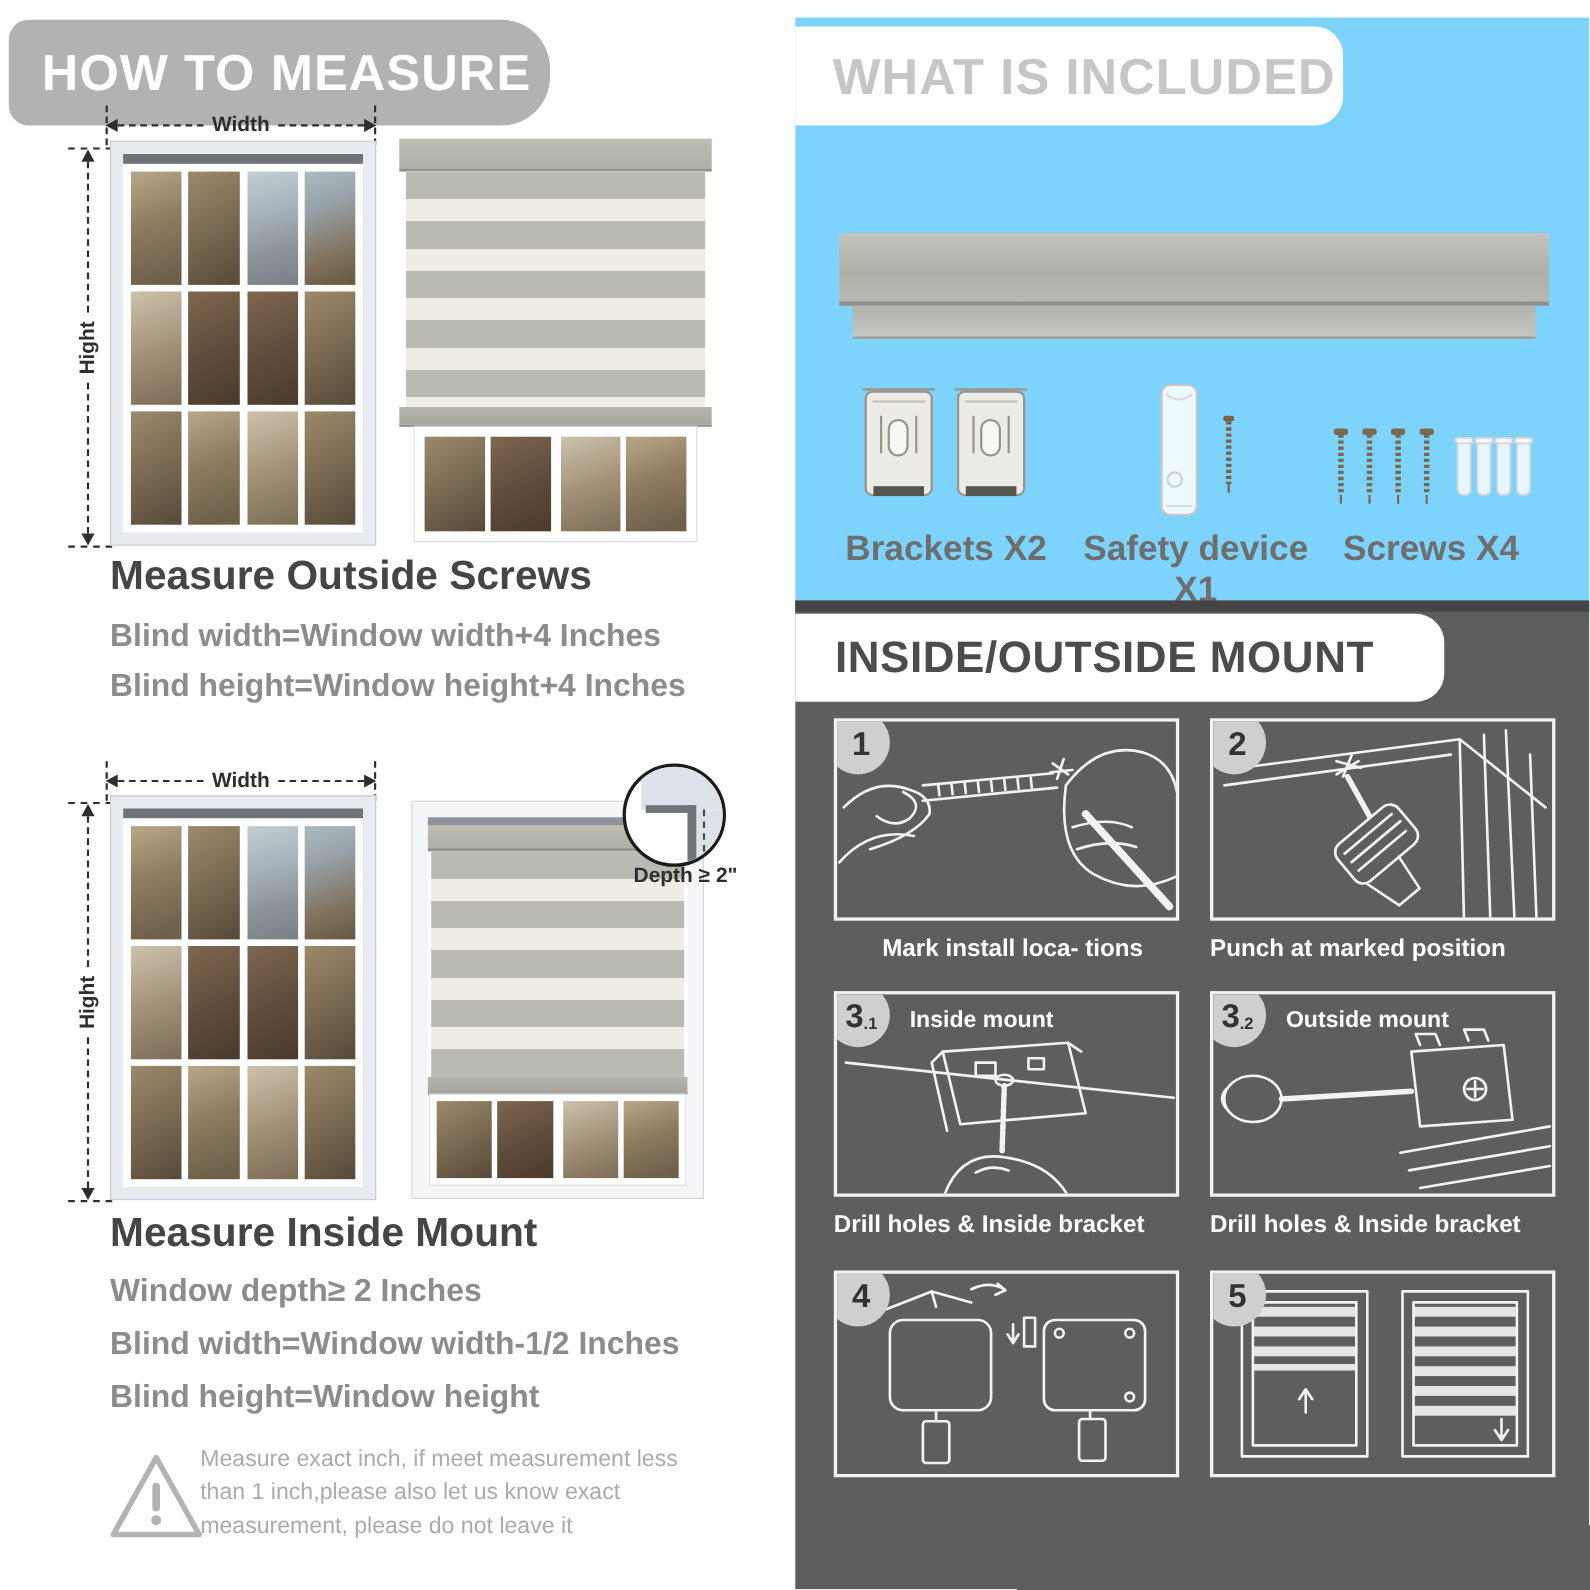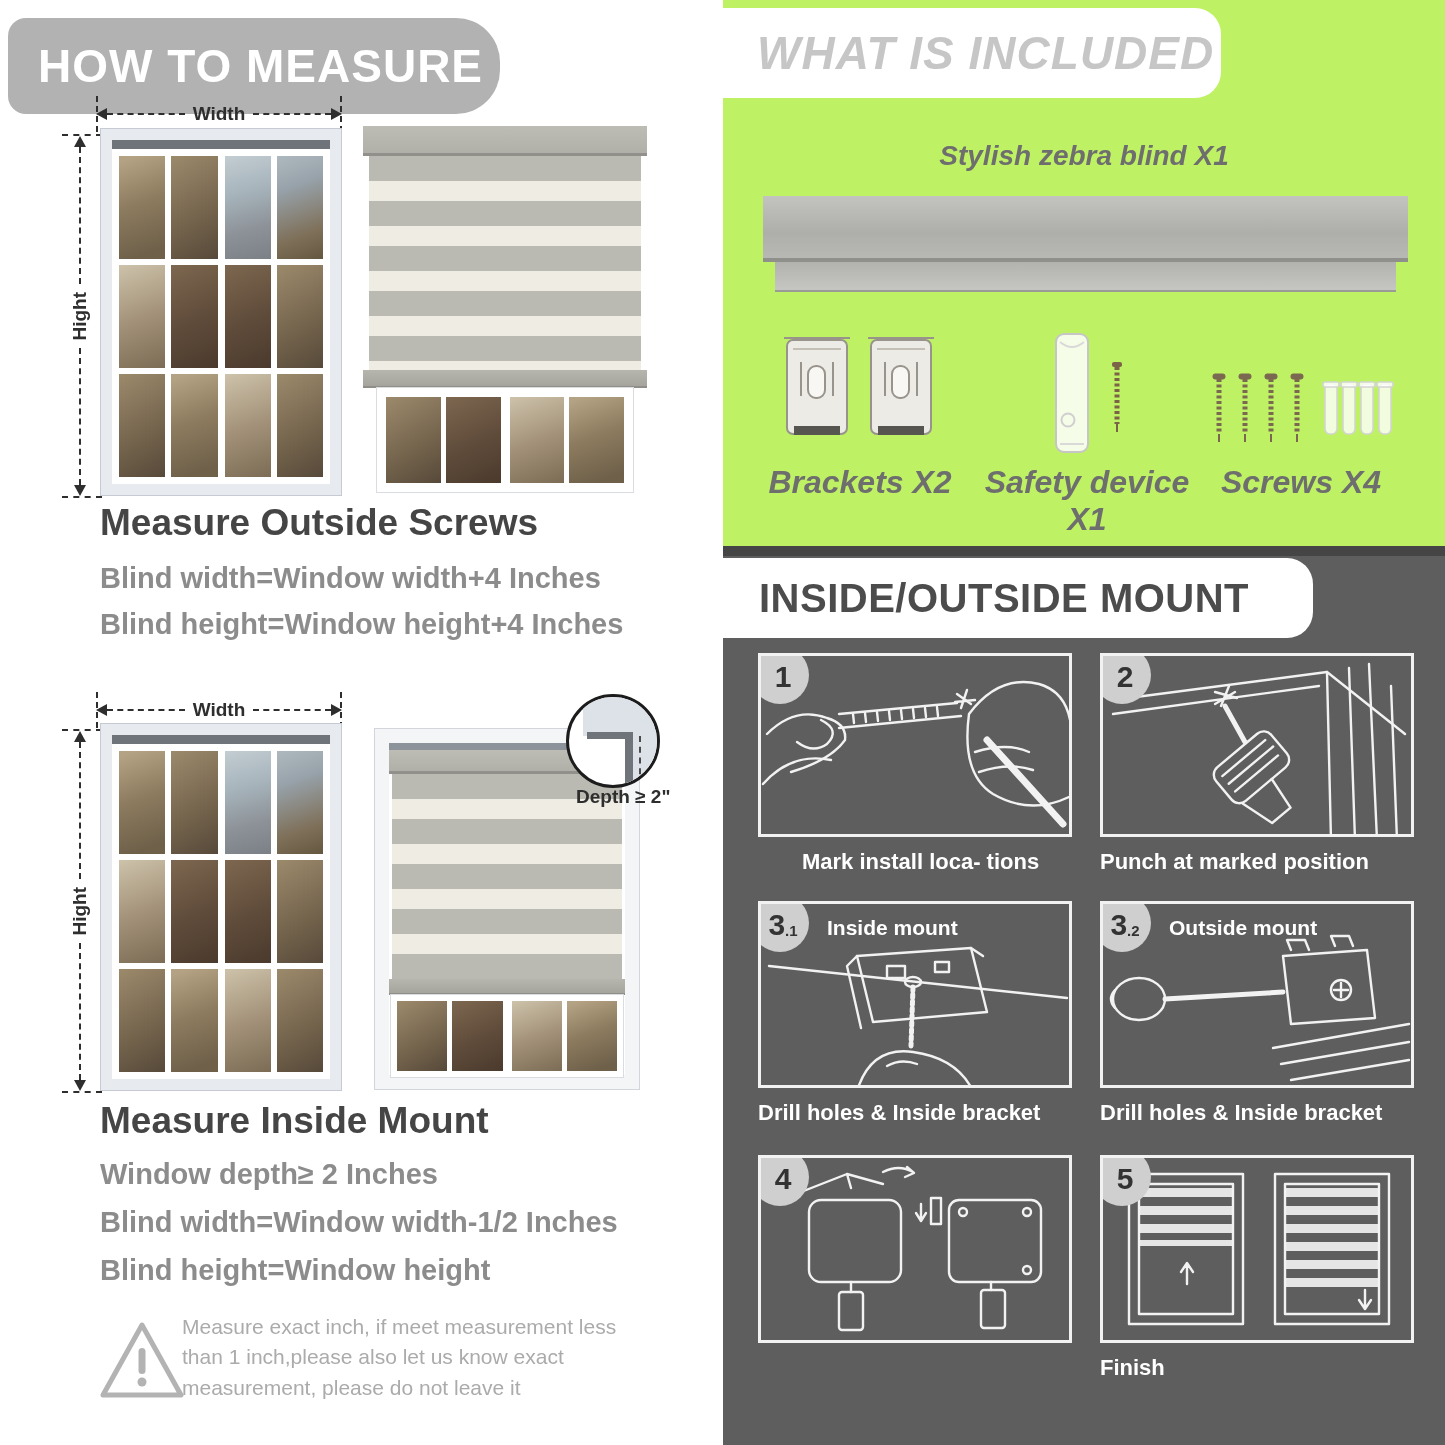--- a/index.html
+++ b/index.html
@@ -58,21 +58,21 @@
   .mag .mw1{position:absolute;top:0;left:16%;width:84%;height:44%;background:#dde2e9;}
   .mag .mw2{position:absolute;top:44%;left:66%;width:34%;height:56%;background:#dde2e9;}
   .mag .mf1{position:absolute;top:40%;left:20%;width:52%;height:8%;background:#6f737a;}
   .mag .mf2{position:absolute;top:40%;left:64%;width:9%;height:60%;background:#6f737a;}
   .mag .md{position:absolute;top:44%;left:80%;height:56%;width:0;border-left:2px dashed #4a4a4a;}
   .depth-lbl{font-size:19px;font-weight:bold;color:#2e2e2e;white-space:nowrap;}
 
   .warn-text{font-size:21px;color:#ababab;line-height:1.45;margin:0;width:452px;}
 
   
-  .panel-light{left:723px;top:0;width:722px;height:546px;background:#bef264;font-style:italic;}
+  .panel-light{left:723px;top:16px;width:722px;height:546px;background:#7dd3fc;}
   .hdr-right{position:absolute;left:0;top:8px;width:498px;height:90px;background:#ffffff;
              border-radius:0 26px 26px 0;display:flex;align-items:center;}
   .hdr-right span{color:#c6c6c6;font-size:46px;font-weight:bold;letter-spacing:1px;padding-left:34px;}
   .blind-lbl{position:absolute;left:0;top:140px;width:100%;text-align:center;
              font-size:28px;font-weight:bold;color:#6e6e6e;}
   .headrail-main{position:absolute;left:40px;top:196px;width:645px;height:66px;
                  background:linear-gradient(180deg,#c3c3c0,#aeaeab 55%,#b9b9b6);box-shadow:inset 0 -4px 0 #8f8f8c;}
   .headrail-lip{position:absolute;left:52px;top:262px;width:621px;height:30px;
                 background:linear-gradient(180deg,#b2b2af,#c7c7c4);box-shadow:inset 0 -2px 0 #9a9a97;}
   .part-lbl{position:absolute;top:464px;font-size:32px;font-weight:bold;color:#6e6e6e;text-align:center;}
@@ -251,21 +251,20 @@
     <p class="abs warn-text" style="left:182px;top:1312px;">Measure exact inch, if meet measurement less than 1 inch,please also let us know exact measurement, please do not leave it</p>
 
   </section>
 
   <section class="abs panel-light">
 
     <div class="hdr-right">
       <span>WHAT IS INCLUDED</span>
     </div>
 
-    <div class="blind-lbl">Stylish zebra blind X1</div>
 
     <div class="headrail-main"></div>
     <div class="headrail-lip"></div>
 
     <svg class="abs" style="left:60px;top:330px;" width="152" height="126" viewBox="0 0 152 126">
       <g stroke="#98948c" stroke-width="2" fill="#edebe6">
         <path d="M1 8 h66" fill="none"></path>
         <rect x="4" y="10" width="60" height="94" rx="6"></rect>
         <path d="M10 19 h48" fill="none" stroke="#c4c0b8"></path>
         <rect x="25" y="36" width="17" height="32" rx="8" fill="#f8f7f4"></rect>
@@ -462,16 +461,15 @@
           <rect x="182" y="102" width="94" height="9"></rect>
             <rect x="182" y="120" width="94" height="9"></rect>
         </g>
         <path d="M262 132 v18 m-6 -8 l6 9 l6 -9"></path>
       </svg>
       <div class="badge">
         <span class="n">5</span>
         <span class="s"></span>
       </div>
     </div>
-    <div class="caption" style="left:377px;top:809px;">Finish</div>
 
   </section>
 </div>
 
 </body></html>

